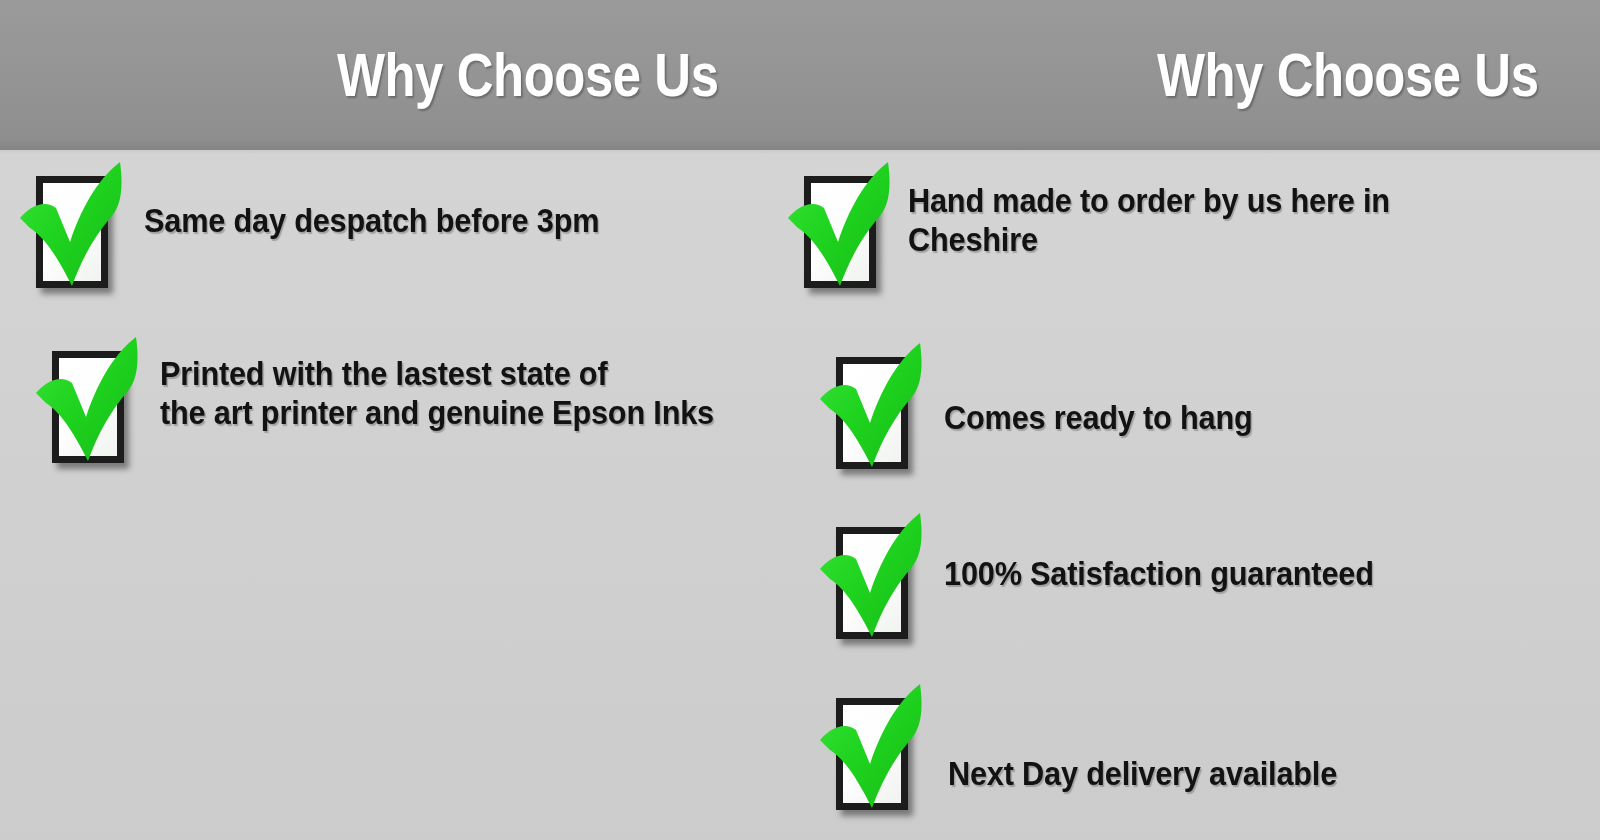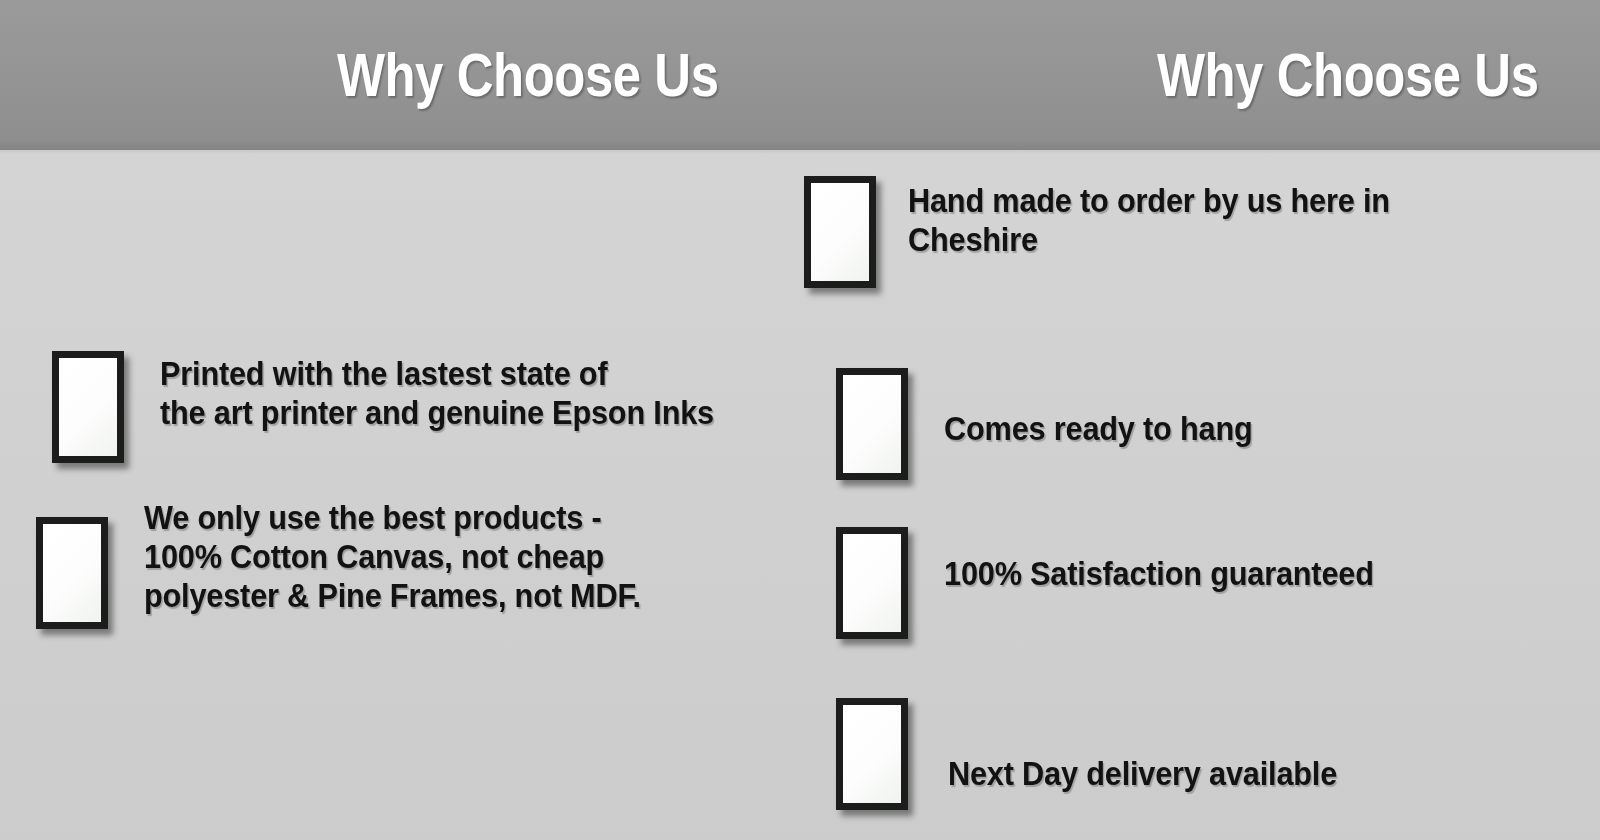--- a/index.html
+++ b/index.html
@@ -152,61 +152,66 @@
     <div class="header-cell right">
       <div class="header-title">Why Choose Us</div>
     </div>
   </div>
   <div class="band-underline"></div>
 
   <div class="columns">
 
     <div class="column">
 
+      <div class="feature" style="left:12px; top:2px;">
+        <div class="check-icon">
+          <div class="check-box"></div>
+          <svg class="check-mark" viewBox="0 0 118 140">
+            <defs>
+              <linearGradient id="g1" x1="0" y1="0" x2="1" y2="1">
+                <stop offset="0%" stop-color="#3ae23a"></stop>
+                <stop offset="45%" stop-color="#1fd41f"></stop>
+                <stop offset="100%" stop-color="#16bb16"></stop>
+              </linearGradient>
+            </defs>
+            <path d="M8 62 C20 48 34 44 44 52 L58 86 C72 44 90 20 108 6 C112 34 108 50 100 60 C84 78 70 102 60 130 C48 106 34 82 18 72 Z" fill="url(#g1)"></path>
+          </svg>
+        </div>
+        <div class="feature-text" style="margin-left:14px; margin-top:46px;">Same day despatch before 3pm</div>
+      </div>
 
       <div class="feature" style="left:28px; top:177px;">
         <div class="check-icon">
           <div class="check-box"></div>
           <svg class="check-mark" viewBox="0 0 118 140">
             <path d="M8 62 C20 48 34 44 44 52 L58 86 C72 44 90 20 108 6 C112 34 108 50 100 60 C84 78 70 102 60 130 C48 106 34 82 18 72 Z" fill="url(#g1)"></path>
           </svg>
         </div>
         <div class="feature-text" style="margin-left:14px; margin-top:24px;">Printed with the lastest state of
 the art printer and genuine Epson Inks</div>
       </div>
 
-      <div class="feature" style="left:12px; top:343px;">
-        <div class="check-icon">
-          <div class="check-box"></div>
-          <svg class="check-mark" viewBox="0 0 118 140">
-            <path d="M8 62 C20 48 34 44 44 52 L58 86 C72 44 90 20 108 6 C112 34 108 50 100 60 C84 78 70 102 60 130 C48 106 34 82 18 72 Z" fill="url(#g1)"></path>
-          </svg>
-        </div>
-        <div class="feature-text" style="margin-left:14px; margin-top:2px;">We only use the best products -
-100% Cotton Canvas, not cheap
-polyester &amp; Pine Frames, not MDF.</div>
-      </div>
 
 
     </div>
 
     <div class="column">
 
       <div class="feature" style="left:780px; top:2px; margin-left:-800px;">
         <div class="check-icon">
           <div class="check-box"></div>
           <svg class="check-mark" viewBox="0 0 118 140">
             <path d="M8 62 C20 48 34 44 44 52 L58 86 C72 44 90 20 108 6 C112 34 108 50 100 60 C84 78 70 102 60 130 C48 106 34 82 18 72 Z" fill="url(#g1)"></path>
           </svg>
         </div>
         <div class="feature-text" style="margin-left:10px; margin-top:26px;">Hand made to order by us here in
 Cheshire</div>
       </div>
 
-      <div class="feature" style="left:812px; top:194px; margin-left:-800px;justify-content:flex-end;">
+      <div class="feature" style="left:812px; top:183px; margin-left:-800px;justify-content:flex-end;">
         <div class="check-icon">
           <div class="check-box"></div>
           <svg class="check-mark" viewBox="0 0 118 140">
             <path d="M8 62 C20 48 34 44 44 52 L58 86 C72 44 90 20 108 6 C112 34 108 50 100 60 C84 78 70 102 60 130 C48 106 34 82 18 72 Z" fill="url(#g1)"></path>
           </svg>
         </div>
         <div class="feature-text" style="margin-left:14px; margin-top:62px;">Comes ready to hang</div>
       </div>
 
       <div class="feature" style="left:812px; top:353px; margin-left:-800px;">

